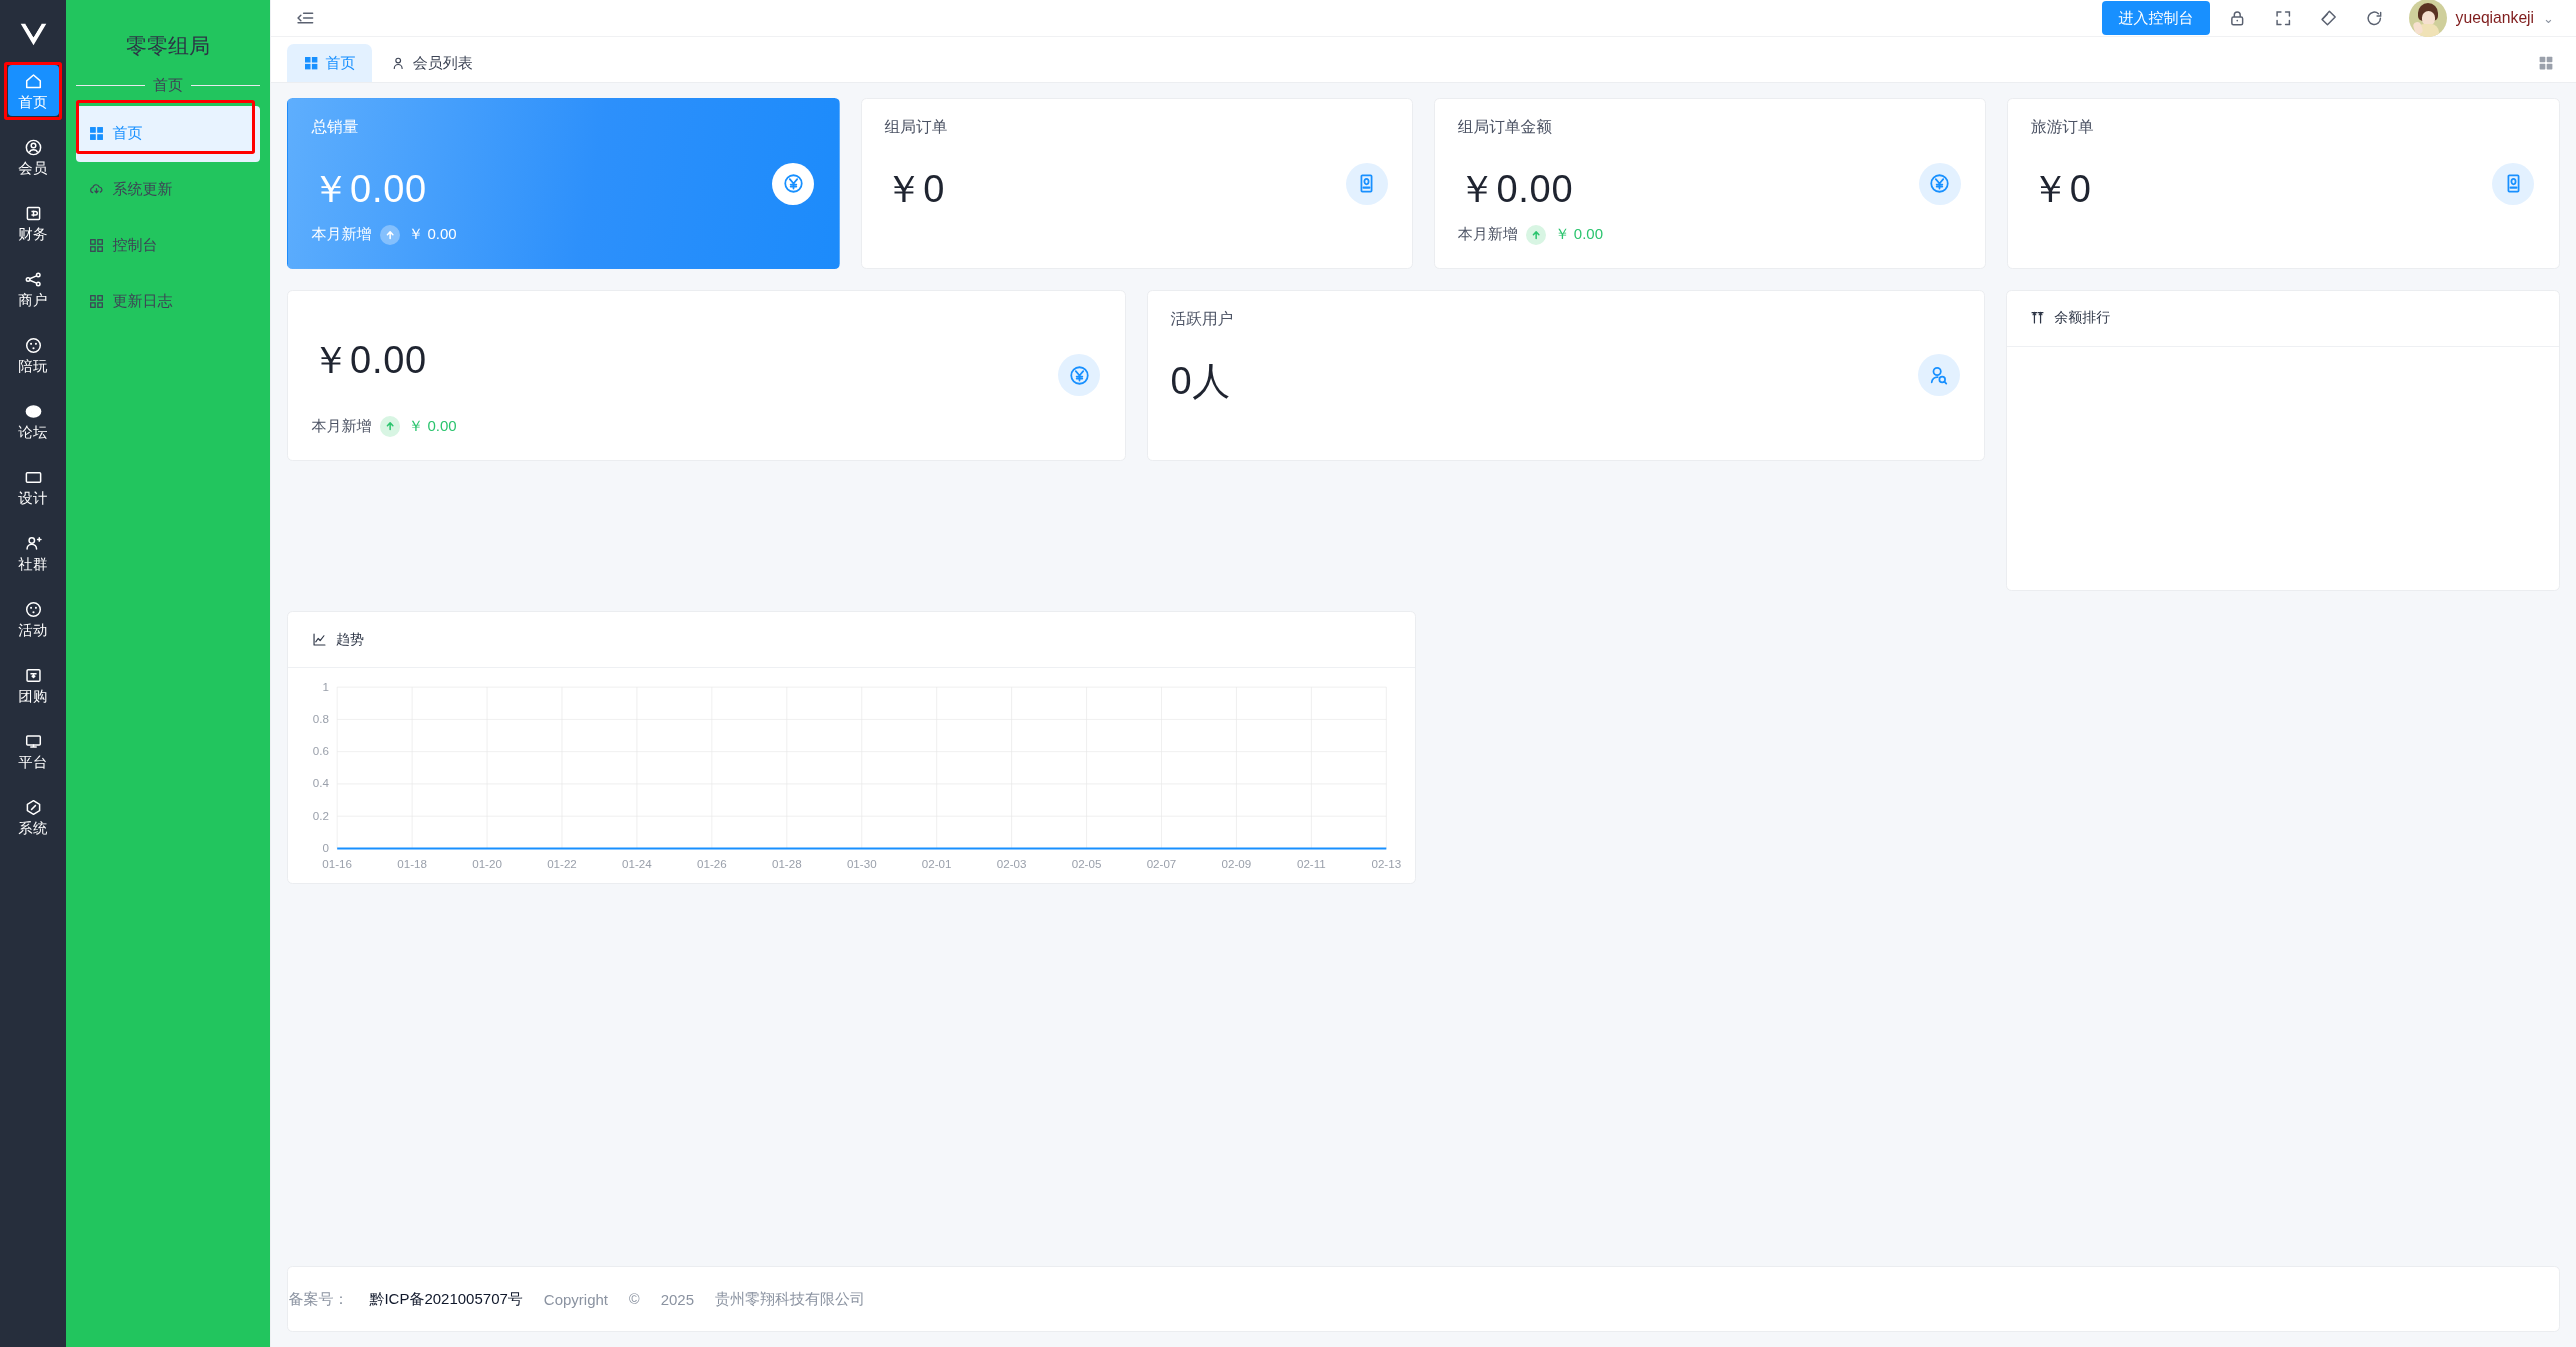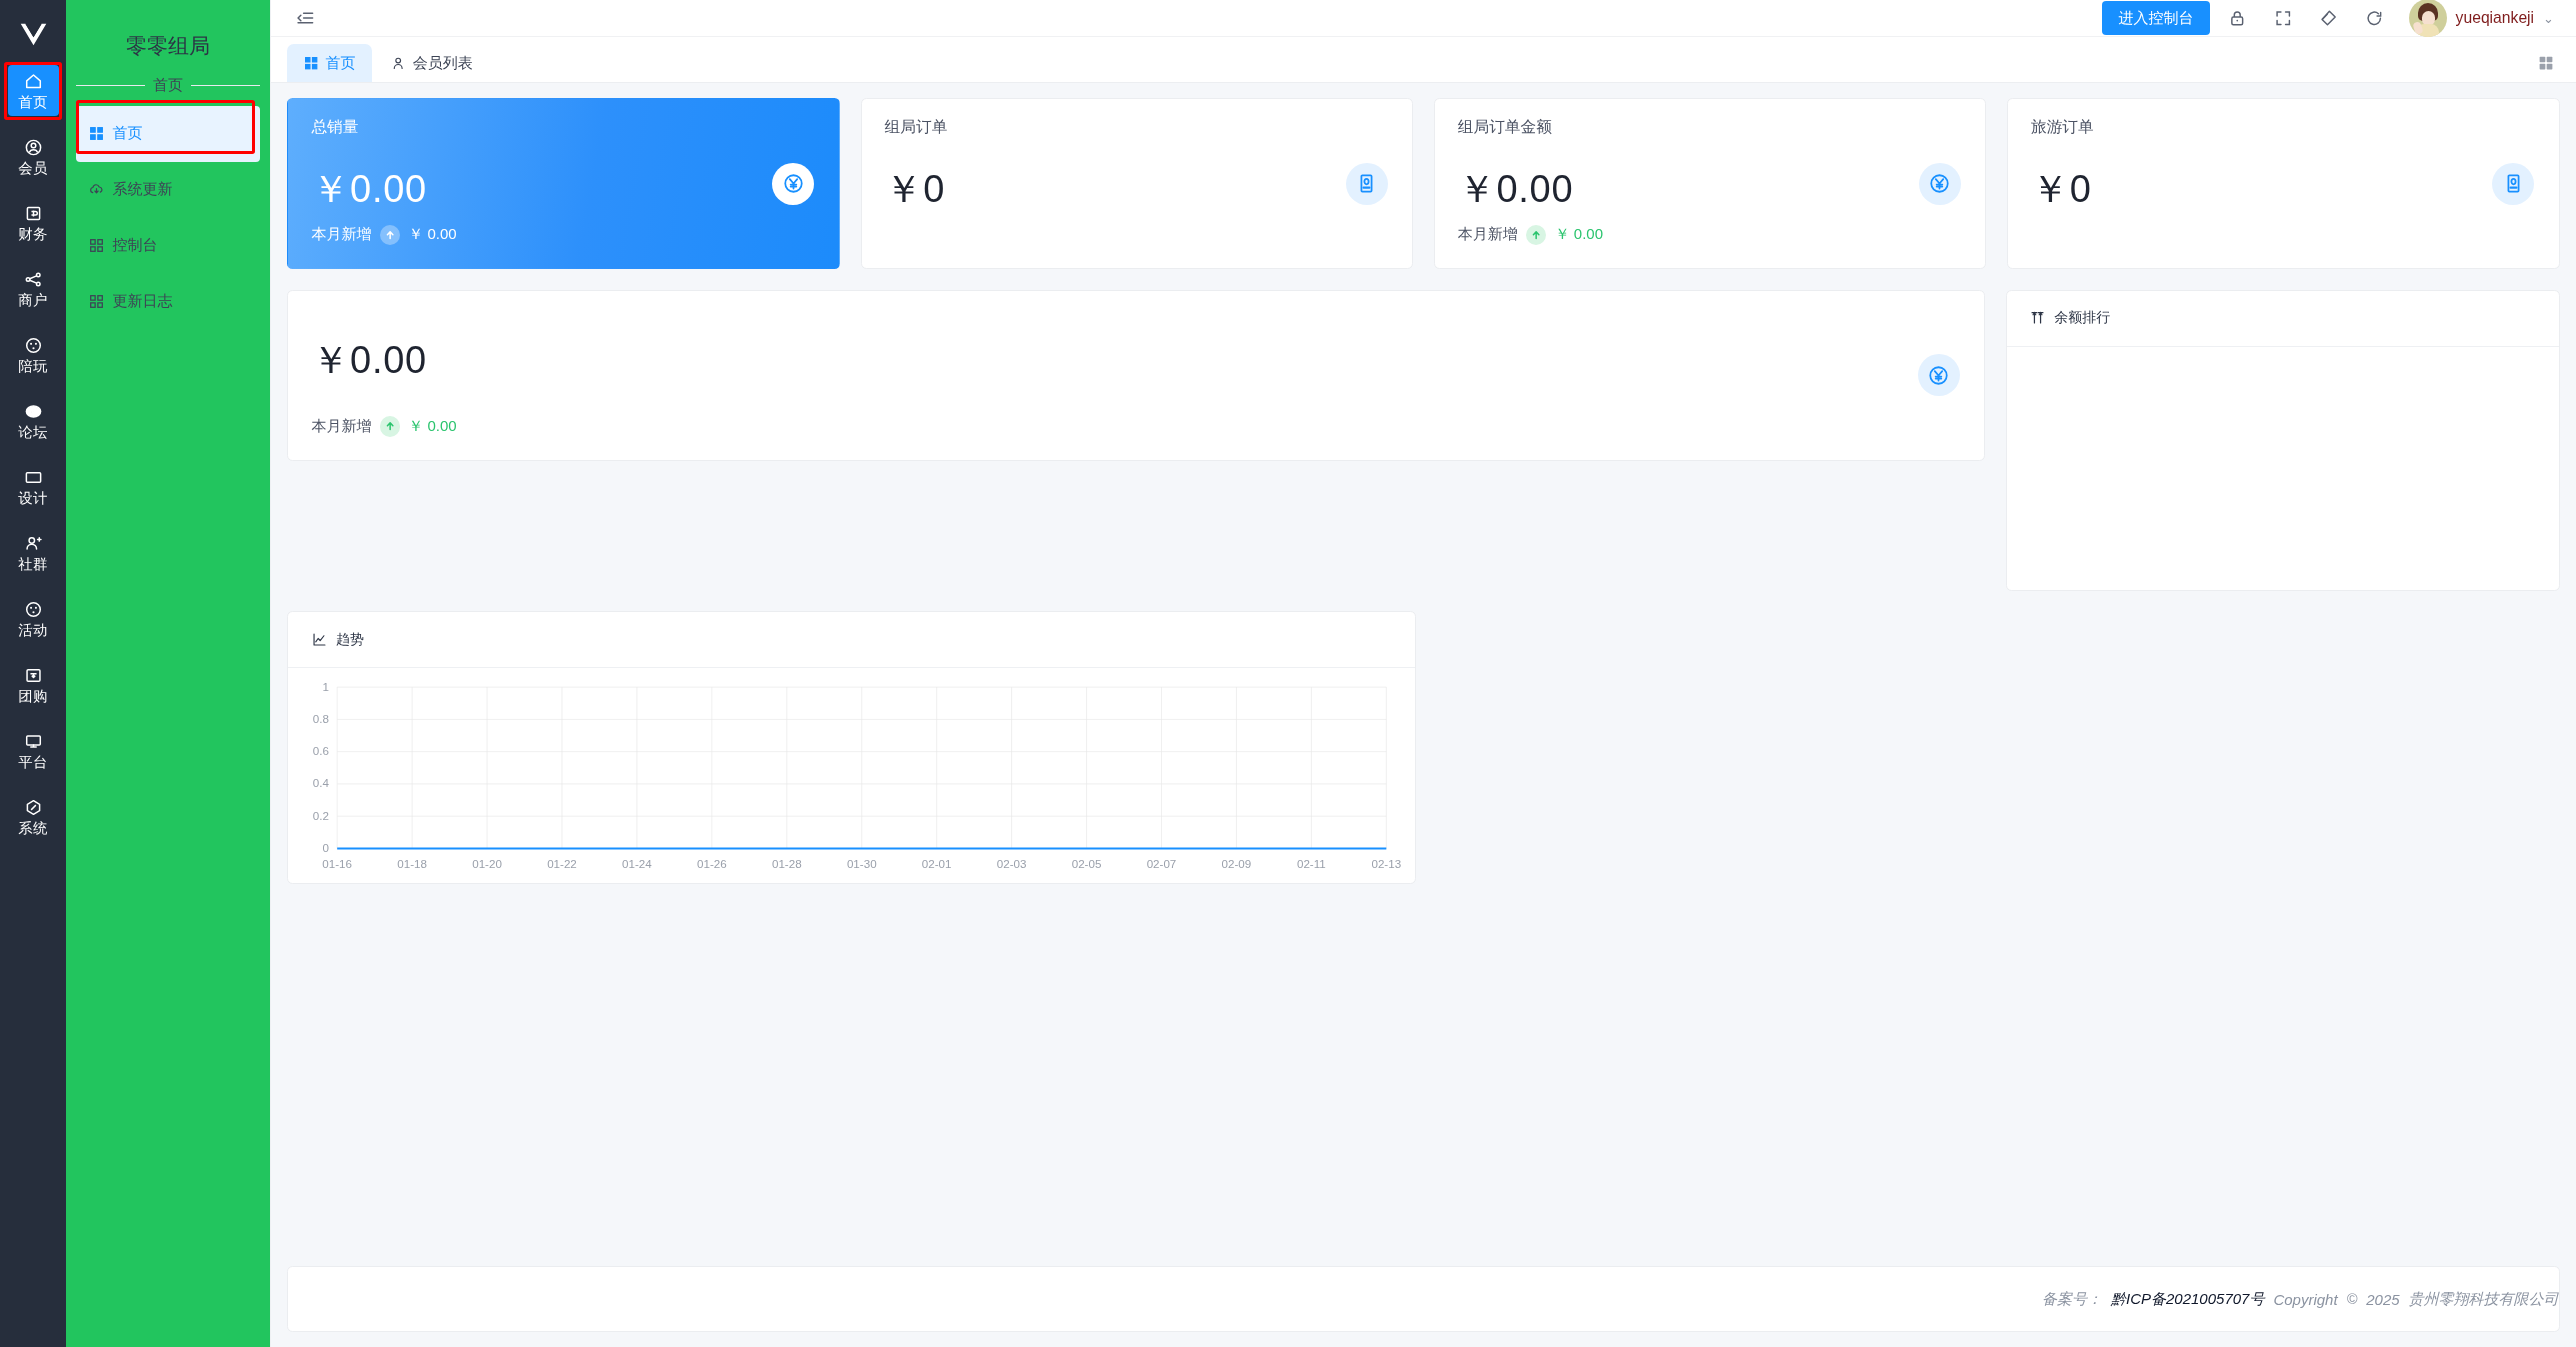--- a/index.html
+++ b/index.html
@@ -163,22 +163,22 @@
 
   
   .chart { position: absolute; inset: 0; }
   .chart-svg { width: 100%; height: 100%; display: block; }
   .ytick { font-size: 17px; fill: #9aa0ab; text-anchor: end; font-family: "Liberation Sans", sans-serif; }
   .xtick { font-size: 17px; fill: #9aa0ab; text-anchor: middle; font-family: "Liberation Sans", sans-serif; }
 
   .footer {
     height: 66px; margin: 0 16.4px 15px; background: #ffffff;
     border: 0.7px solid #ebedf0; border-radius: 5.5px;
-    display: flex; align-items: center; justify-content: flex-end;
-    font-size: 15px; color: #8b93a1; gap: 9px; font-style: italic;
+    display: flex; align-items: center; justify-content: flex-start;
+    font-size: 15px; color: #8b93a1; gap: 21px;
   }
   .footer a { color: #0f172a; text-decoration: none; }
   .footer .cmark { font-size: 14.4px; }
 </style>
 </head>
 <body>
 
 <div class="app">
 
   <div class="rail">
@@ -521,20 +521,32 @@
                   <path d="M9 14 V4.5 M5 8.5 L9 4.2 L13 8.5"></path>
                 </svg>
               </span>
               <span class="delta">￥ 0.00</span>
             </div>
             <div class="c-badge">
               <svg viewBox="0 0 34 34" fill="none" stroke="#1890ff" stroke-width="2.6" stroke-linecap="round">
                 <circle cx="17" cy="17" r="12.2"></circle>
                 <path d="M11.5 10.5 L17 17 L22.5 10.5"></path>
                 <path d="M17 17 v7.5 M12.8 18.5 h8.4 M12.8 21.5 h8.4"></path>
+              </svg>
+            </div>
+          </div>
+          <div class="card">
+            <div class="c-title">活跃用户</div>
+            <div class="c-value">0人</div>
+            <div class="c-badge">
+              <svg viewBox="0 0 34 34" fill="none" stroke="#1890ff" stroke-width="2.6" stroke-linecap="round">
+                <circle cx="15" cy="11" r="5.4"></circle>
+                <path d="M7 27 a8.2 8.2 0 0 1 8.8 -7.6"></path>
+                <circle cx="22.5" cy="23" r="4.2"></circle>
+                <path d="M25.7 26.2 L28.5 29"></path>
               </svg>
             </div>
           </div>
           <div class="panel rank-panel">
             <div class="panel-head">
               <span class="ph-icon">
                 <svg viewBox="0 0 22 22" fill="none" stroke="#2c3445" stroke-width="1.8" stroke-linecap="round">
                   <path d="M3 4 h7 M6.5 4 v15"></path>
                   <path d="M12 4 h7 M15.5 4 v15"></path>
                   <path d="M4.5 7 L6.5 4 L8.5 7"></path>

